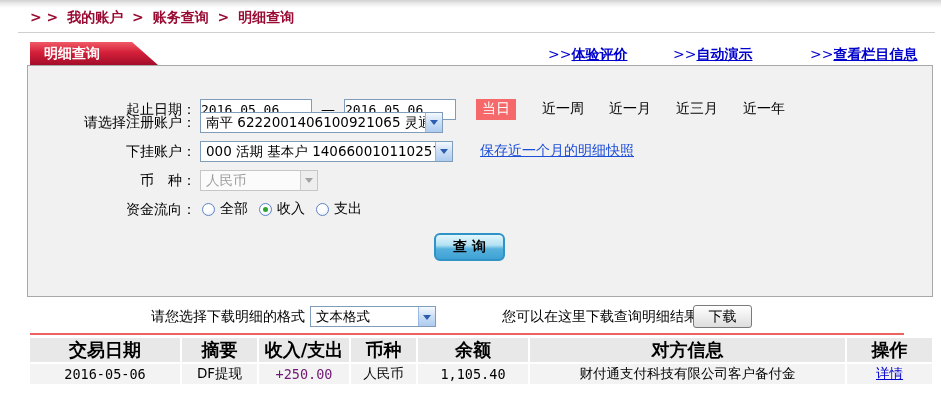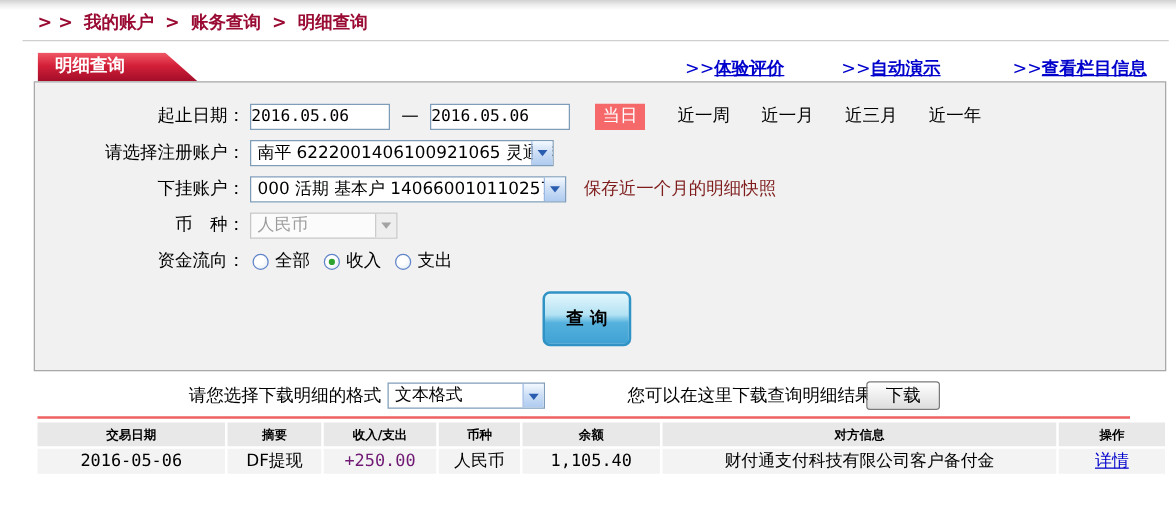--- a/index.html
+++ b/index.html
@@ -24,66 +24,66 @@
   .hlink .lbl { text-decoration:underline;font-weight:bold; }
   .hlink-1 { left:548px; } .hlink-2 { left:673px;text-align:right; } .hlink-3 { left:810px; }
 
   .panel { position:absolute; left:27px; top:65px; width:906px; height:232px;
     background:#f1f1f1; border:1px solid #a8a8a8; }
 
   .frow { position:absolute; left:0; width:100%; height:22px; }
   .flabel { position:absolute; left:0; top:0; width:168px; text-align:right; line-height:22px; white-space:nowrap; }
   .fctrl { position:absolute; left:172px; top:0; height:22px; display:flex; align-items:center; white-space:nowrap; }
 
-  .row-date { top:16px; } .row-reg { top:45px; } .row-sub { top:74px; }
+  .row-date { top:32px; } .row-reg { top:45px; } .row-sub { top:74px; }
   .row-cur { top:103px; } .row-flow { top:132px; }
 
   .dateinput { width:112px; height:21px; border:1px solid #7f9db9; background:#fff;
     text-align:left; line-height:19px; font-size:13px; }
   .dash { margin:0 9px; }
   .badge { margin-left:20px; background:#f5696b; color:#fff; padding:1px 6px 2px; font-size:14px; }
   .quick { display:inline-flex; gap:25px; margin-left:26px; }
   .quick span { cursor:pointer; }
 
   .xpselect { position:relative; height:21px; border:1px solid #7f9db9; background:#fff;
     line-height:19px; padding:0 22px 0 5px; overflow:hidden; font-size:13.5px; }
   .xpselect .arrowbtn { position:absolute; right:0; top:0; width:17px; height:100%;
     background:linear-gradient(180deg,#f4f9ff 0%,#cfe0f6 45%,#aecbf0 100%);
     border-left:1px solid #9ab8e4; display:flex; align-items:center; justify-content:center; }
   .arrowbtn i { width:0; height:0; border:4px solid transparent; border-top:5px solid #2a5db0; margin-top:5px; }
   .sel-reg { width:243px; } .sel-sub { width:253px; }
   .sel-cur { width:118px; border-color:#c6c6c6; background:#fbfbfb; color:#9c9c9c; }
   .sel-cur .arrowbtn { background:#eeeeee; border-left:1px solid #cccccc; }
   .sel-cur .arrowbtn i { border-top-color:#a3a3a3; }
-  .snap-link { margin-left:14px; color:#7f1d1d; cursor:pointer; }
+  .snap-link { margin-left:27px; color:#1d4ed8; text-decoration:underline; cursor:pointer; }
 
   .radio-group { display:inline-flex; align-items:center; margin-right:11px; cursor:pointer; }
   .radio { position:relative; width:13px; height:13px; border:1px solid #5f83c9; border-radius:50%;
     background:radial-gradient(circle at 35% 30%,#ffffff 40%,#dde8f4 100%); margin-right:5px; }
   .radio.checked::after { content:""; position:absolute; left:3px; top:3px; width:5px; height:5px;
     border-radius:50%; background:#2fa32f; }
 
-  .query-btn { position:absolute; left:406px; top:167px; width:71px; height:44px;
+  .query-btn { position:absolute; left:406px; top:167px; width:71px; height:28px;
     border:2px solid #2f93c5; border-radius:6px; font-weight:bold; font-size:14px;
     color:#000; cursor:pointer; font-family:inherit;
     background:linear-gradient(180deg,#e3f6fc 0%,#b3e2f3 42%,#55b1dd 58%,#3fa2d4 100%); }
 
   .dl-label { position:absolute; left:150px; top:308px; width:155px; text-align:right; white-space:nowrap; }
   .dl-select { position:absolute; left:310px; top:306px; width:126px; }
   .dl-hint { position:absolute; left:502px; top:308px; white-space:nowrap; }
   .dl-btn { position:absolute; left:693px; top:305px; width:59px; height:23px;
     border:1px solid #7a7a7a; border-radius:3px; background:linear-gradient(180deg,#ffffff,#dddddd);
     font-size:14px; color:#000; cursor:pointer; font-family:inherit; }
 
   .red-line { position:absolute; left:30px; top:333px; width:874px; height:2px; background:#ee6161; }
 
   .result-table { position:absolute; left:28px; top:336px; width:894px;
     border-collapse:separate; border-spacing:2px; table-layout:fixed; font-size:13.5px; }
   .result-table th { background:#e8e8e8; height:19px; font-weight:bold; text-align:center;
-    white-space:nowrap; overflow:hidden; font-size:10px; }
+    white-space:nowrap; overflow:hidden; font-size:18px; }
   .result-table td { background:#f3f3f3; height:20px; text-align:center; white-space:nowrap; overflow:hidden; }
   .amount-in { color:#701a75; }
   .detail-link { color:#0000cc; text-decoration:underline; cursor:pointer; }
 </style>
 </head>
 <body>
 
 <div class="top-strip"></div>
 
 <div class="breadcrumb">

